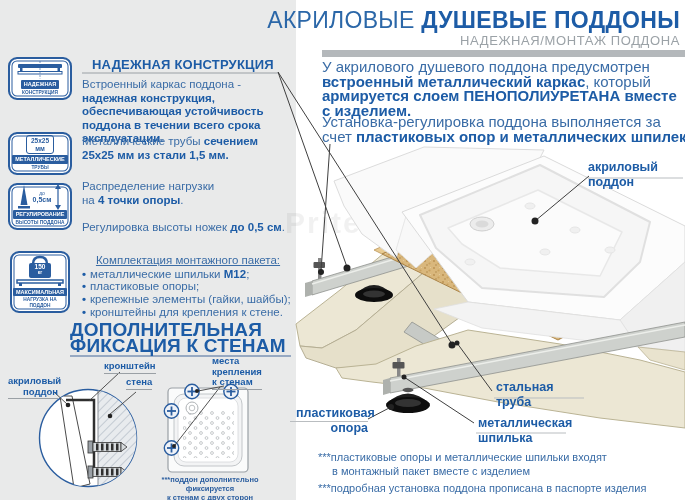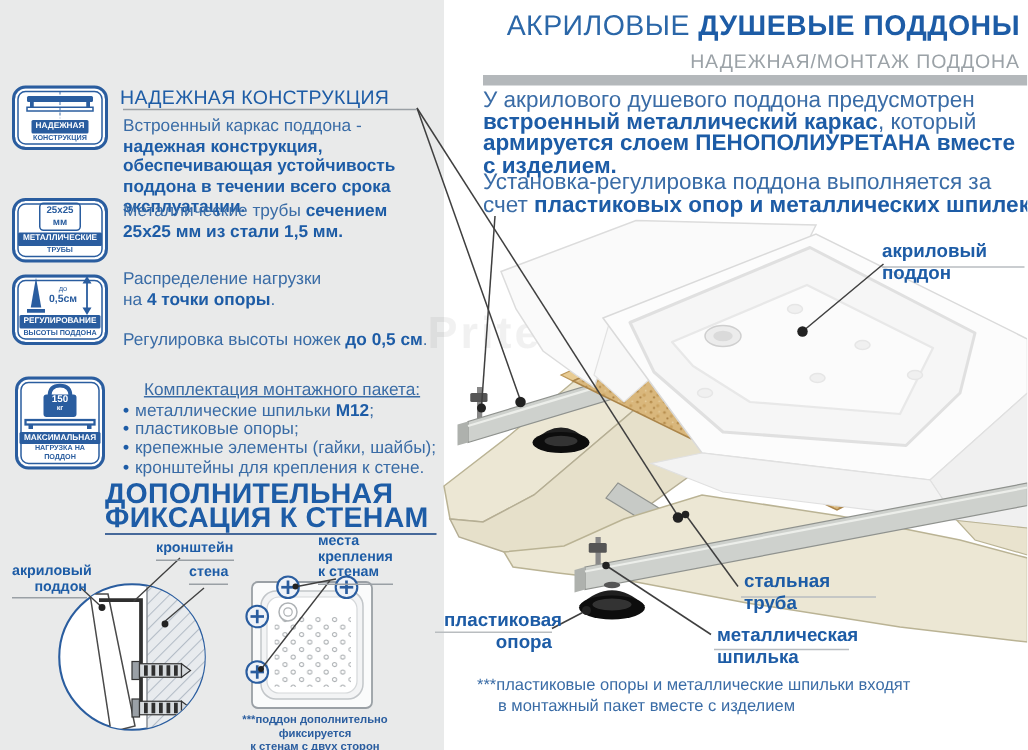--- a/index.html
+++ b/index.html
@@ -4,36 +4,36 @@
 <style>
   html,body{margin:0;padding:0;background:#fff;}
   #canvas{position:relative;width:685px;height:500px;overflow:hidden;background:#ffffff;
           font-family:"Liberation Sans",sans-serif;color:#3a6ca6;}
   .pl{white-space:pre-line;}
   .b{font-weight:bold;color:#1d5ca6;}
   
   .panel-left{position:absolute;left:0;top:0;width:296px;height:500px;background:#e9eaea;}
   .band{position:absolute;left:322px;top:50px;width:363px;height:7px;background:#b4b8bb;}
   
-  .title{position:absolute;right:5px;top:7px;font-size:19px;letter-spacing:.3px;color:#2b67a8;white-space:nowrap;}
+  .title{position:absolute;right:5px;top:7px;font-size:23px;letter-spacing:.3px;color:#2b67a8;white-space:nowrap;}
   .title .light{font-weight:400;}
   .title .strong{font-weight:bold;color:#1d5ca6;}
   .subtitle{position:absolute;right:5px;top:33px;font-size:13px;letter-spacing:.6px;color:#9ba2a7;white-space:nowrap;}
   
   .ic{position:absolute;left:8px;width:64px;border:2px solid #2a5d9f;border-radius:9px;background:#fff;
       box-shadow:inset 0 0 0 1.5px #fff, inset 0 0 0 2.5px #2a5d9f;
       display:flex;flex-direction:column;align-items:center;justify-content:flex-end;padding-bottom:3px;box-sizing:border-box;}
   .ic-art{margin:auto;position:relative;}
   .cap1{background:#2a5d9f;color:#fff;font-size:5.5px;font-weight:bold;padding:1px 3px;line-height:1.15;white-space:nowrap;border-radius:1px;}
   .cap2{color:#2a5d9f;font-size:4.8px;font-weight:bold;margin-top:1px;text-align:center;line-height:1.1;}
   .tube-box{border:1.5px solid #2a5d9f;border-radius:3px;padding:1px 4px;color:#2a5d9f;font-weight:bold;
             font-size:6.5px;line-height:1.15;text-align:center;}
   
   .sb{position:absolute;left:82px;width:212px;font-size:11.5px;line-height:13.5px;}
-  .h1{position:absolute;left:80px;top:57px;font-size:13px;font-weight:normal;color:#1d5ca6;letter-spacing:.2px;}
+  .h1{position:absolute;left:92px;top:57px;font-size:13px;font-weight:bold;color:#1d5ca6;letter-spacing:.2px;}
   .kit-title{text-decoration:underline;text-align:center;}
   .brow{display:flex;gap:4px;line-height:12.8px;}
   .blt{color:#1d5ca6;font-weight:bold;}
   .h2{position:absolute;left:70px;top:322px;font-size:19px;font-weight:bold;color:#1d5ca6;line-height:16px;letter-spacing:.2px;}
   
   .lbl{position:absolute;font-size:9.5px;font-weight:bold;color:#1d5ca6;line-height:10.5px;
        border-bottom:1px solid #9aa0a5;padding-bottom:1px;}
   .wf-foot{position:absolute;left:146px;top:476px;width:128px;text-align:center;font-size:7.5px;font-weight:bold;
            color:#2a5d9f;line-height:8.8px;}
   
@@ -374,14 +374,15 @@
 поддон</div>
   <div class="mlbl pl" style="left:496px;top:380px;">стальная
 труба</div>
   <div class="mlbl pl" style="left:478px;top:416px;">металлическая
 шпилька</div>
   <div class="mlbl pl" style="left:296px;top:406px;width:72px;text-align:right;">пластиковая
 опора</div>
 
   <div class="fn pl" style="top:451px;">***пластиковые опоры и металлические шпильки входят
 в монтажный пакет вместе с изделием</div>
+  <div class="fn pl" style="top:482px;">***подробная установка поддона прописана в паспорте изделия</div>
 
 </div>
 
 </body></html>

